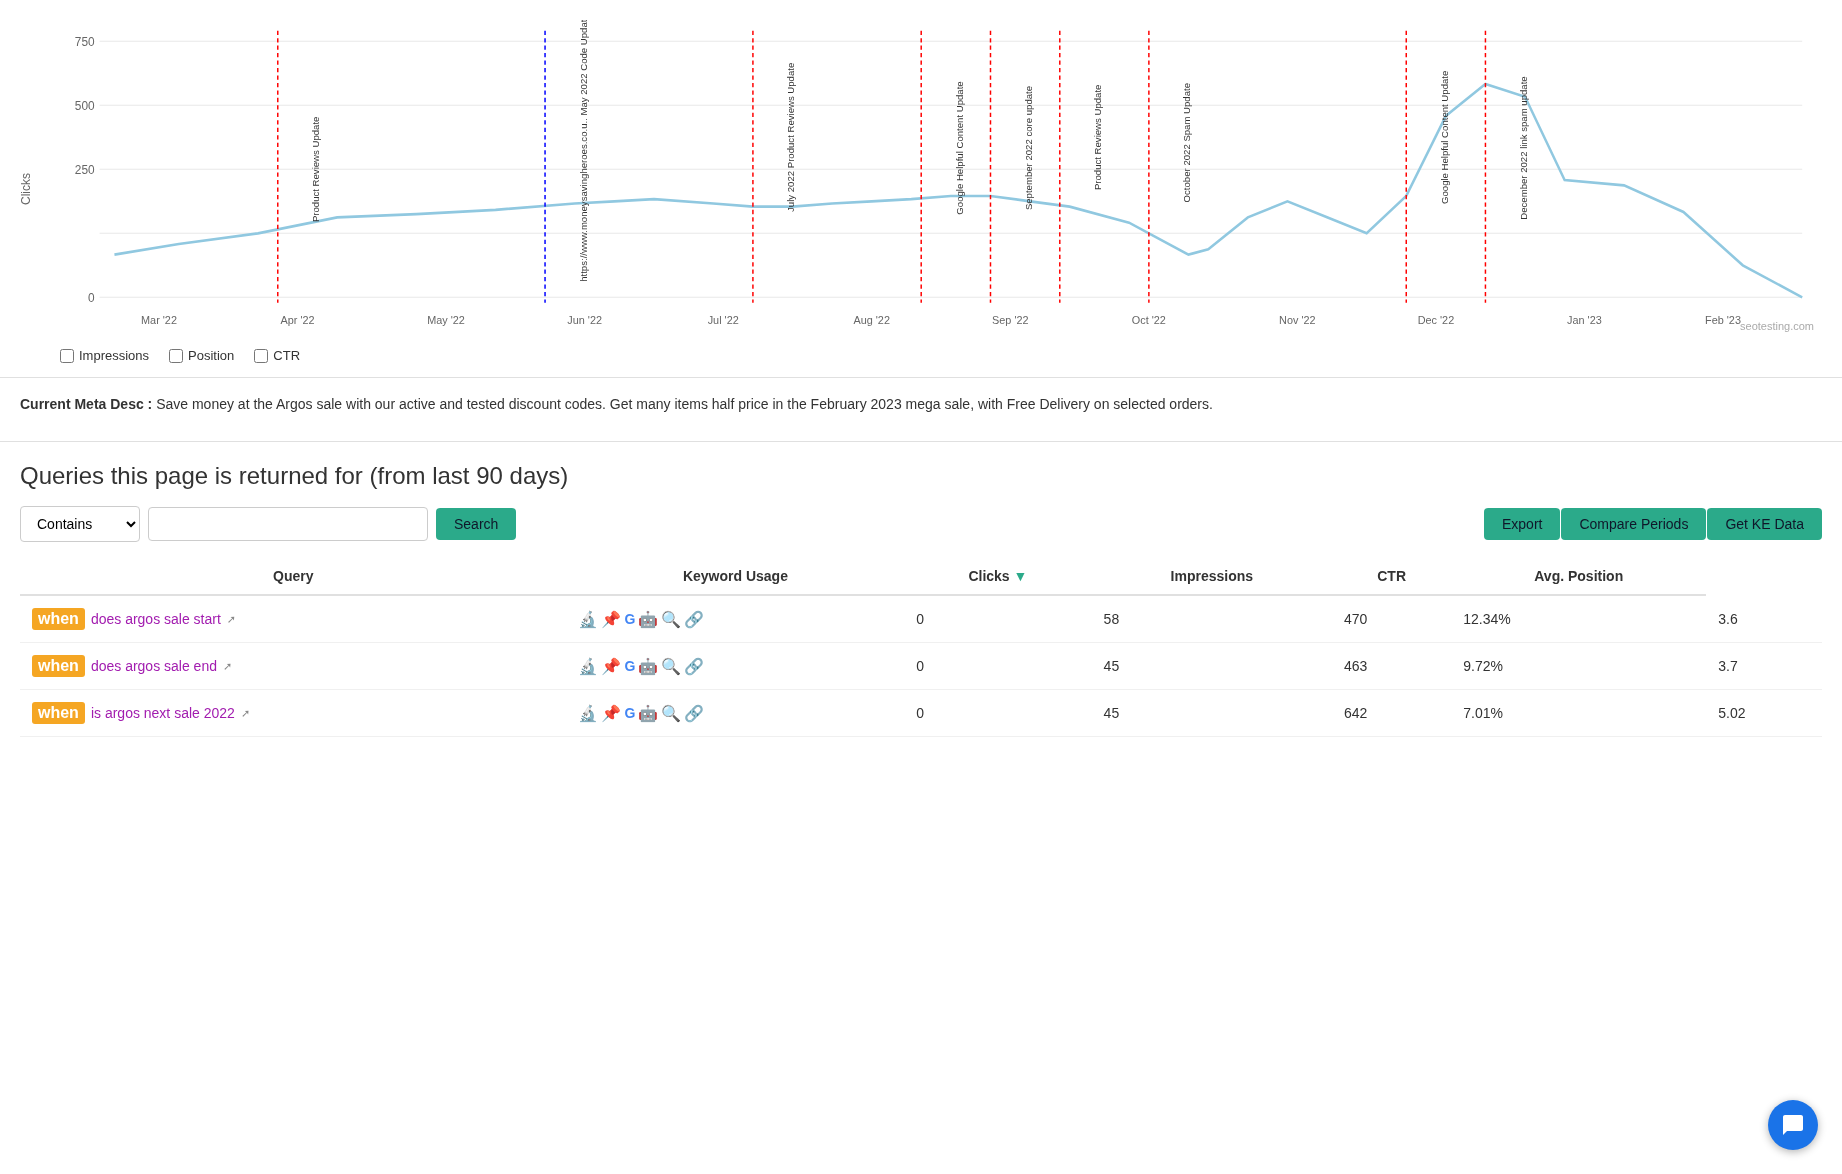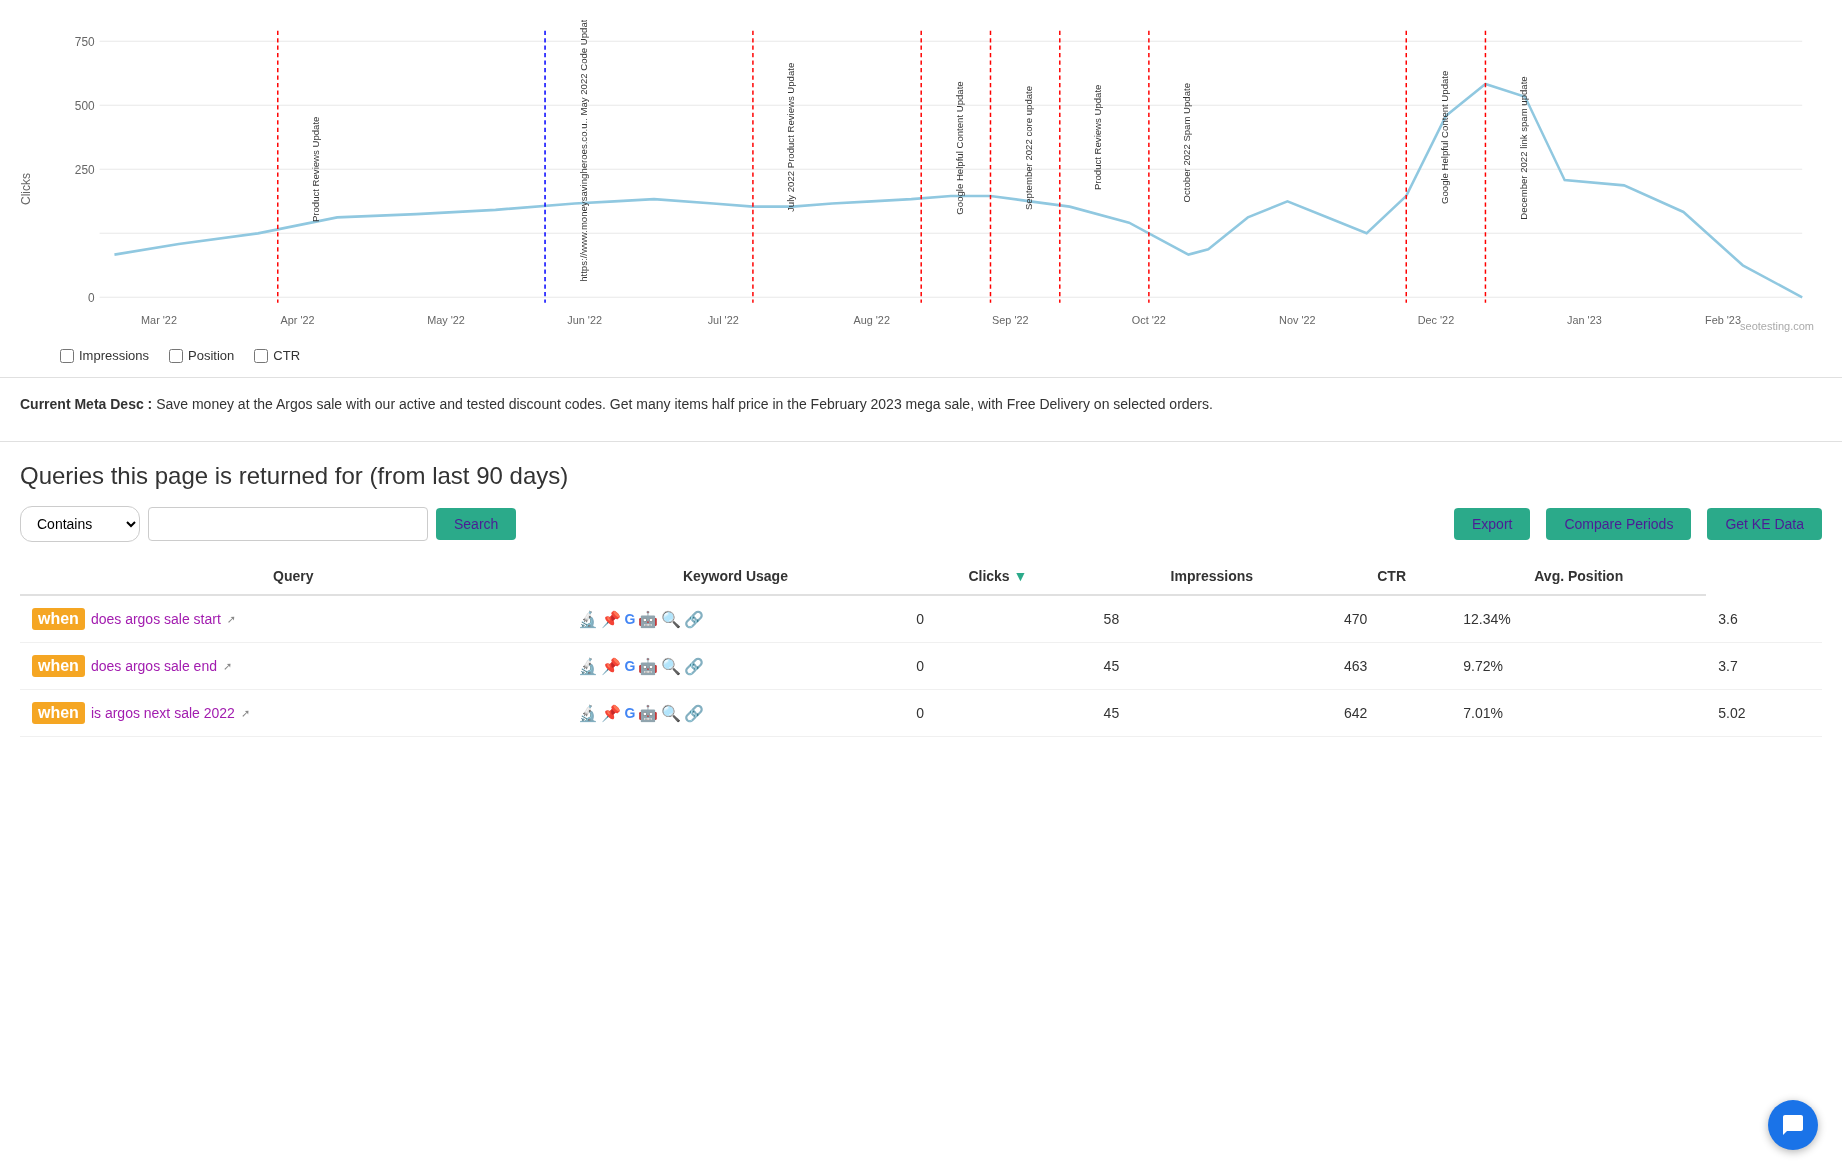--- a/index.html
+++ b/index.html
@@ -84,44 +84,44 @@
 
     .toolbar-left {
       display: flex;
       align-items: center;
       gap: 8px;
     }
 
     .toolbar-right {
       margin-left: auto;
       display: flex;
-      gap: 16px;
+      gap: 1px;
     }
 
     .contains-select {
       border: 1px solid #ccc;
-      border-radius: 12px;
+      border-radius: 4px;
       padding: 8px 12px;
       font-size: 14px;
       background: #fff;
       cursor: pointer;
       min-width: 120px;
     }
 
     .search-input {
       border: 1px solid #ccc;
       border-radius: 4px;
       padding: 8px 12px;
       font-size: 14px;
       width: 280px;
     }
 
     .btn-teal {
       background: #2baa8a;
-      color: #4c1d95;
+      color: #0f172a;
       border: none;
       border-radius: 4px;
       padding: 8px 18px;
       font-size: 14px;
       cursor: pointer;
       font-weight: 500;
     }
 
     .queries-table {
       width: 100%;

